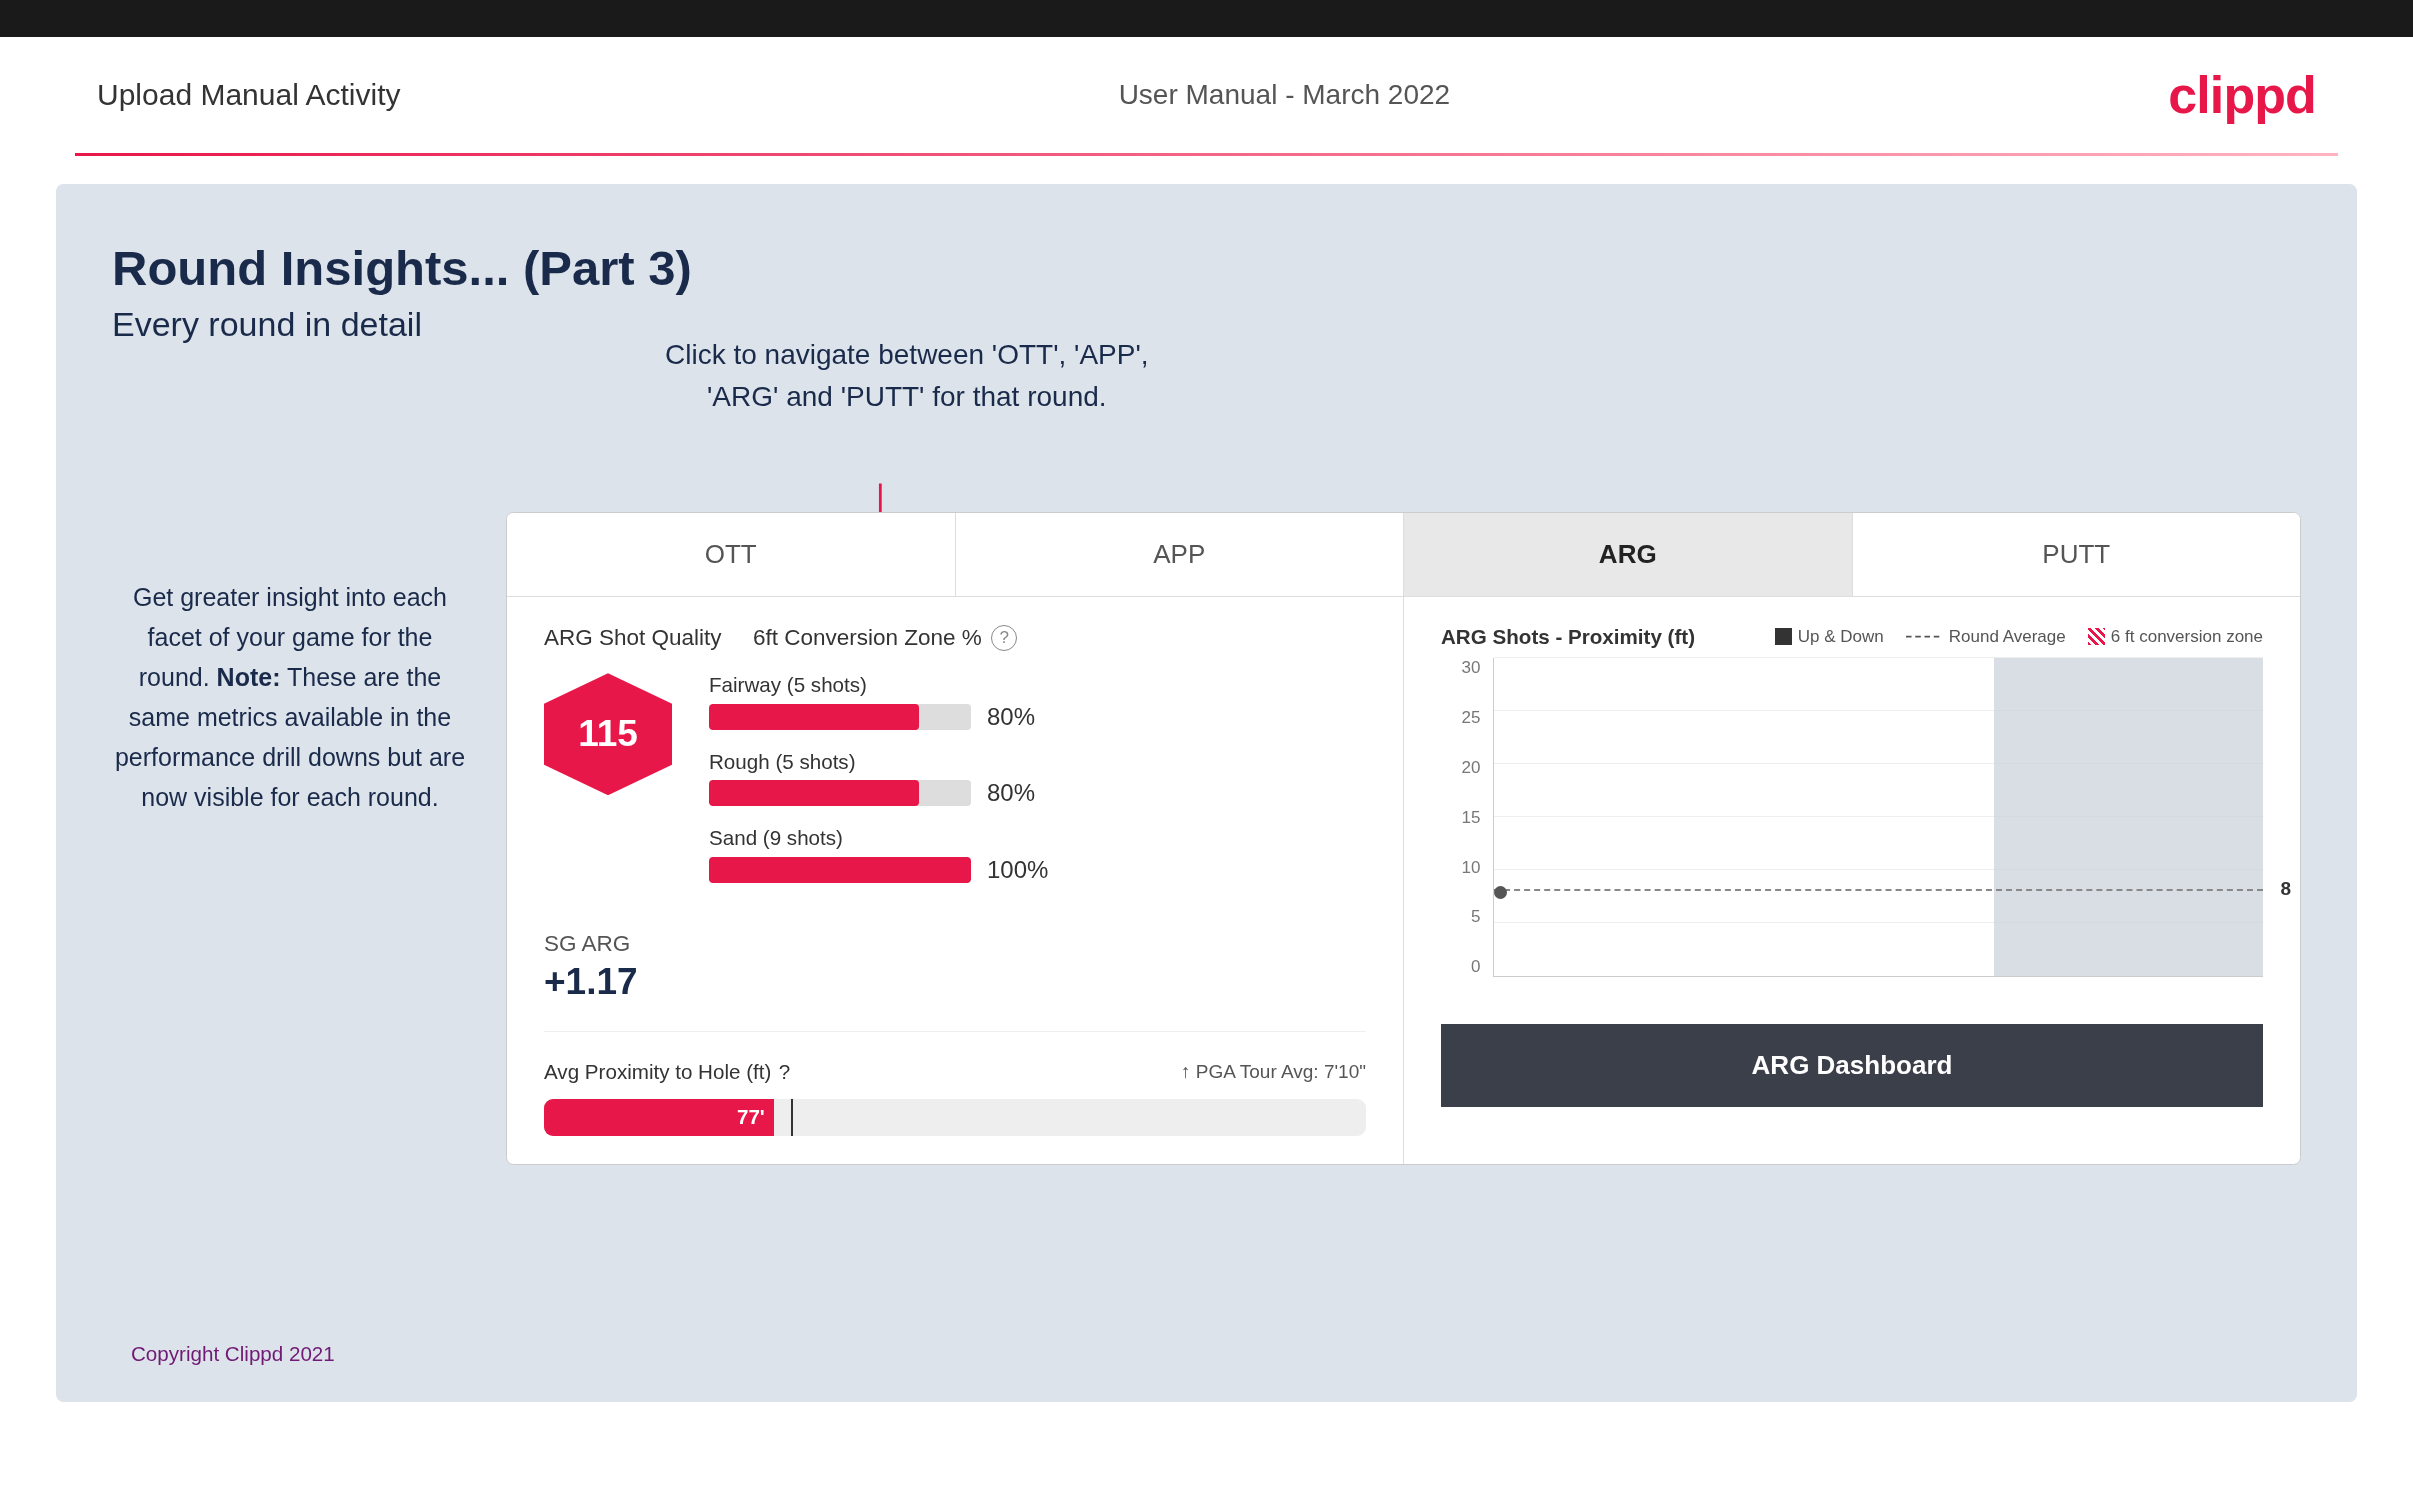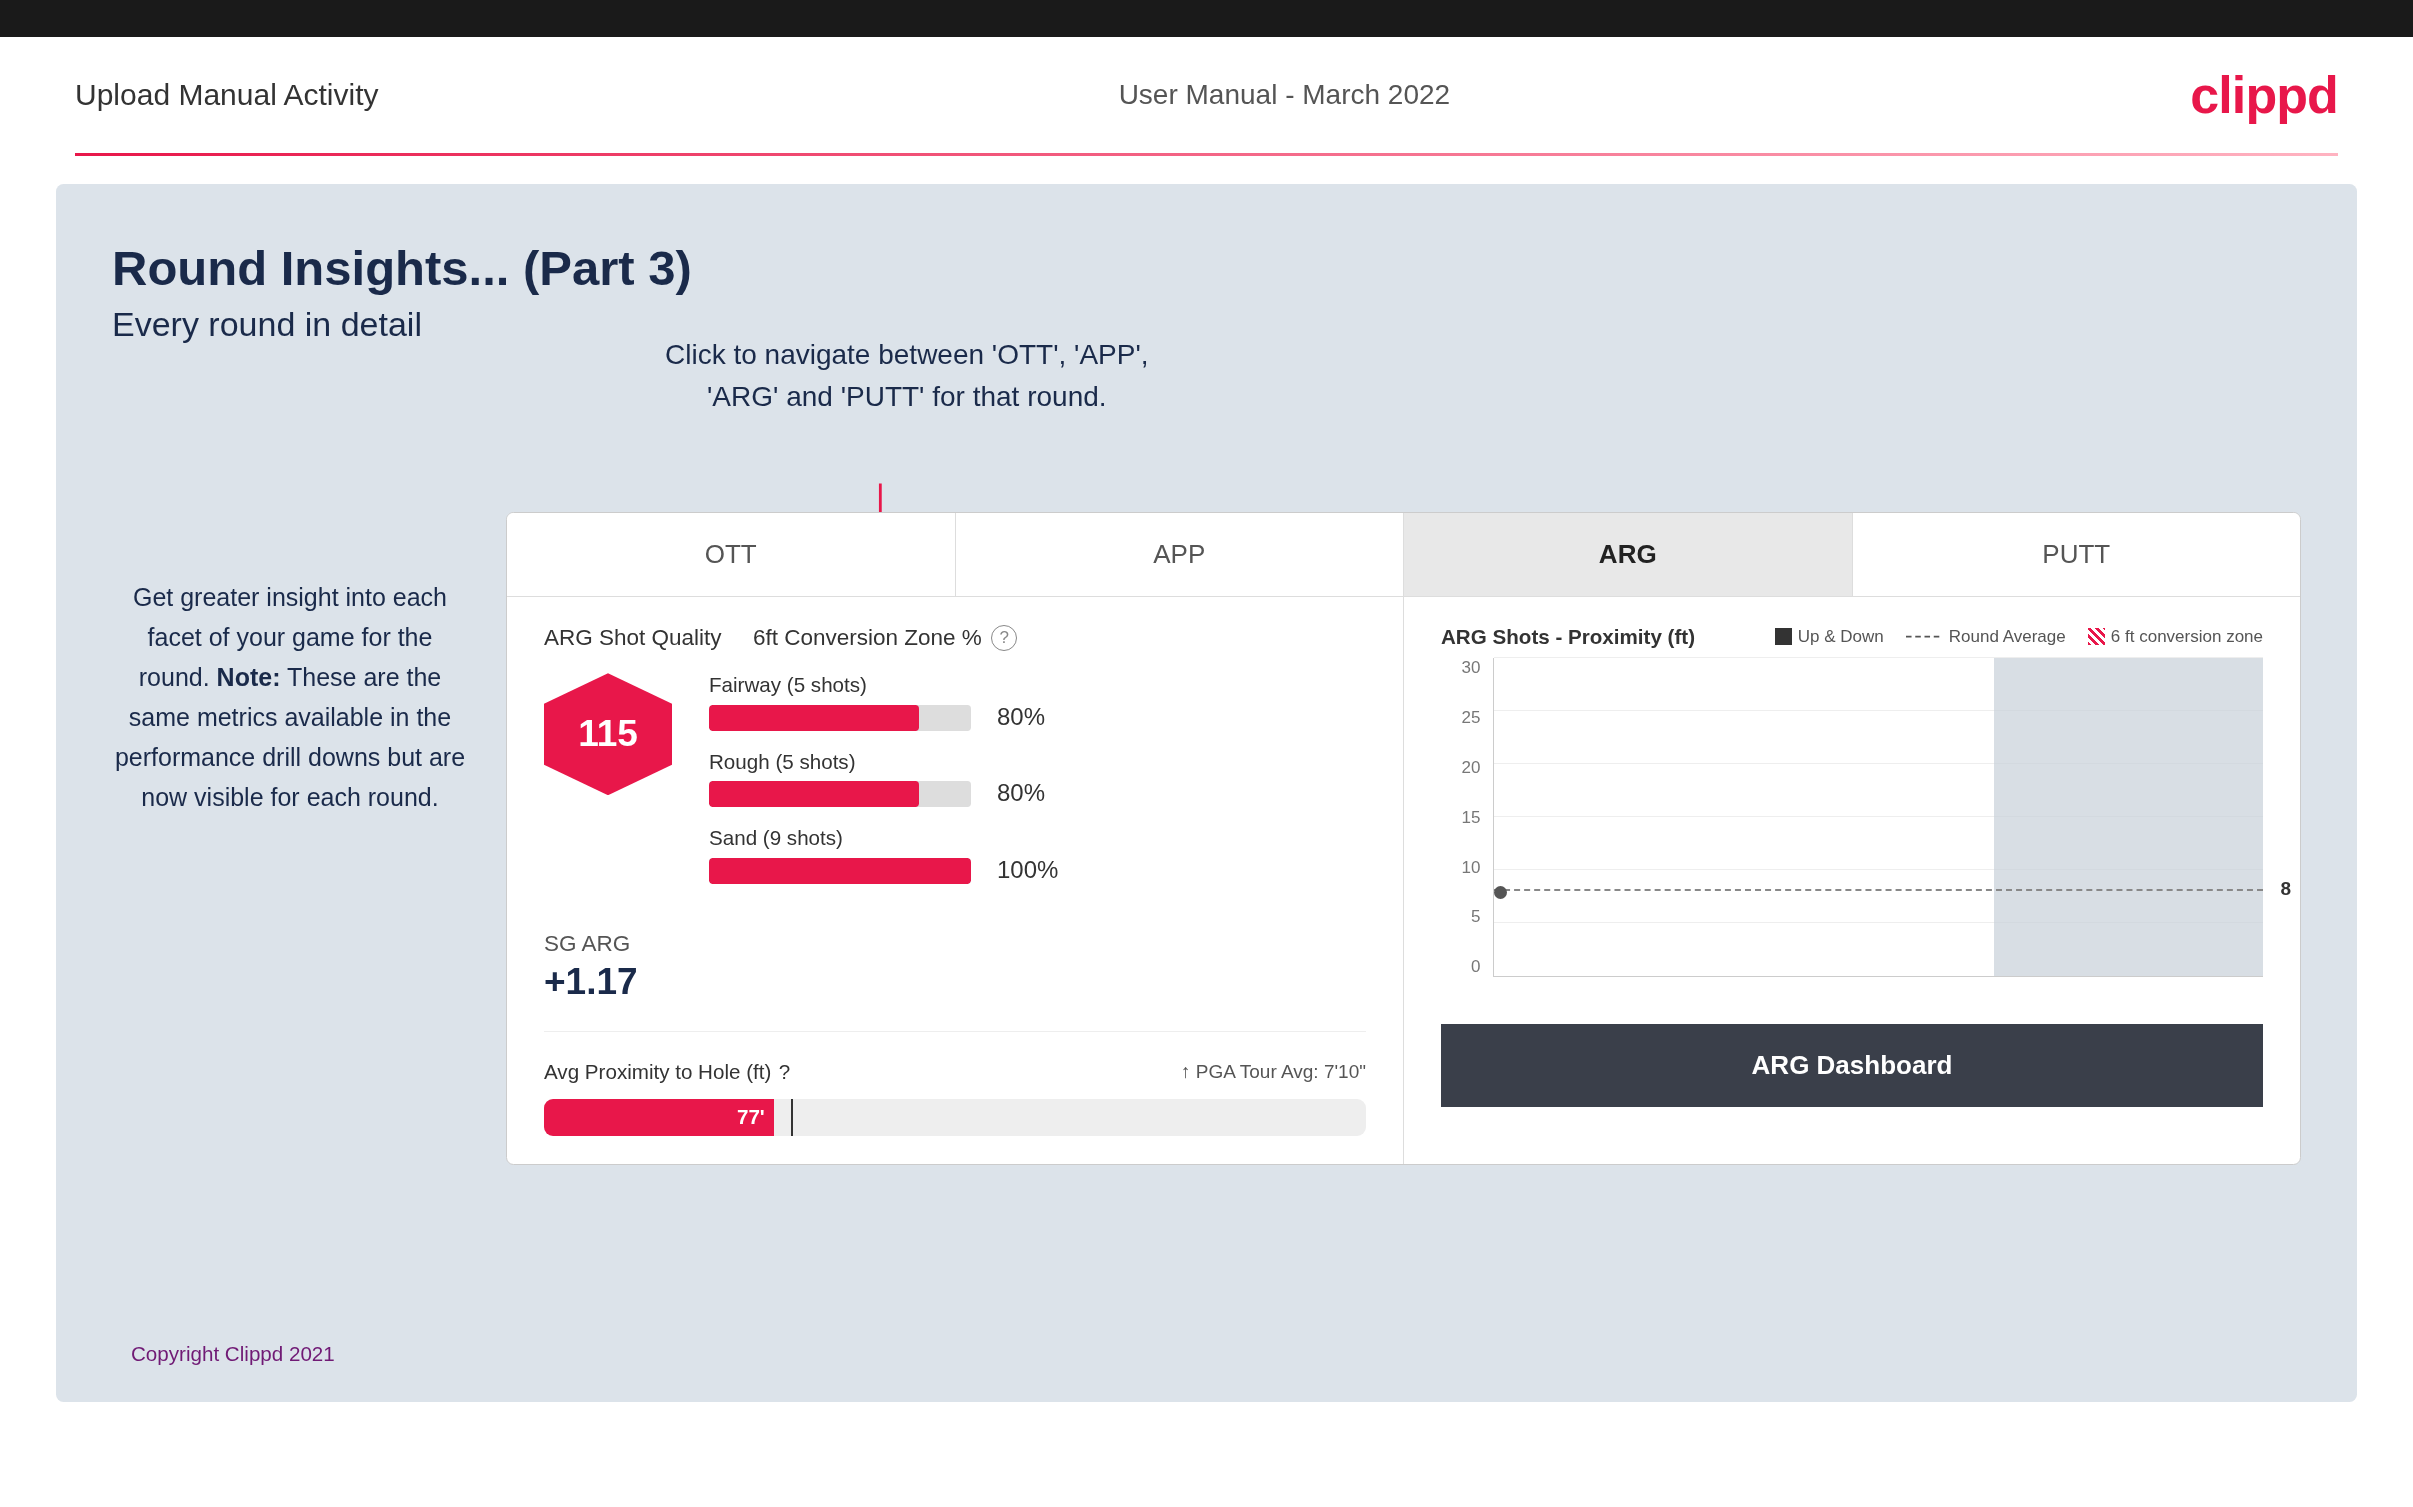--- a/index.html
+++ b/index.html
@@ -13,21 +13,21 @@
     }
     .top-bar {
       background: #1a1a1a;
       height: 37px;
       width: 100%;
     }
     .header {
       display: flex;
       align-items: center;
       justify-content: space-between;
-      padding: 28px 75px;
+      padding: 28px 97px;
       background: #fff;
     }
     .header-left {
       display: flex;
       flex-direction: column;
     }
     .header-upload-label {
       font-size: 30px;
       color: #333;
       font-weight: 400;
@@ -168,22 +168,22 @@
     .shot-row {
       margin-bottom: 19px;
     }
     .shot-row-label {
       font-size: 20.6px;
       color: #333;
       margin-bottom: 5.6px;
     }
     .shot-bar-container {
       display: flex;
-      align-items: flex-end;
-      gap: 26px;
+      align-items: center;
+      gap: 16px;
     }
     .shot-bar-bg {
       width: 262px;
       height: 26px;
       background: #ddd;
       border-radius: 3.7px;
       overflow: hidden;
     }
     .shot-bar-fill {
       height: 100%;

